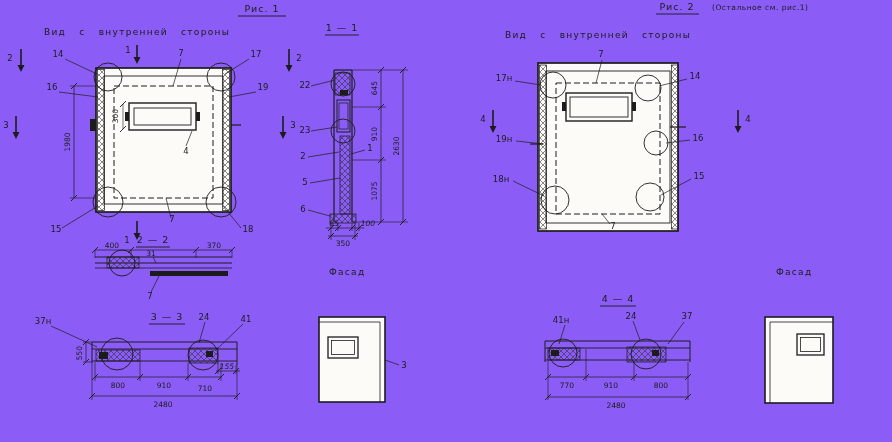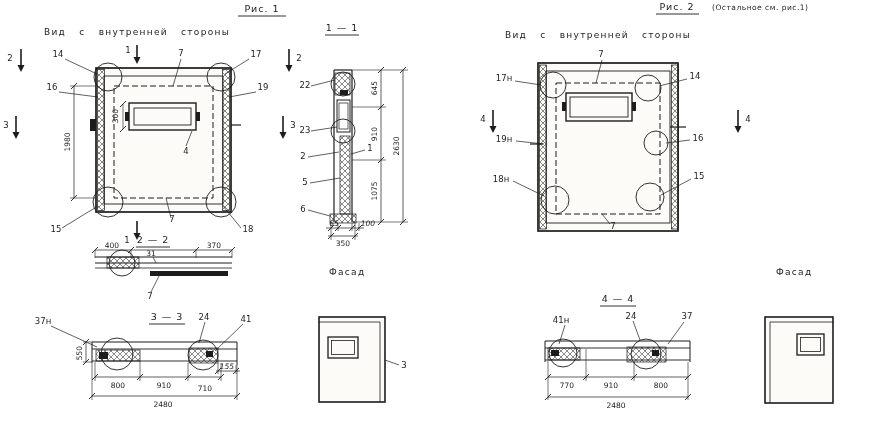--- a/index.html
+++ b/index.html
@@ -1,16 +1,16 @@
 <!DOCTYPE html>
 <html><head>
 <meta charset="utf-8">
 <style>
   html,body{margin:0;padding:0;background:#e9e7e2;}
-  .sheet{width:892px;height:442px;background:#ffffff;position:relative;overflow:hidden;
+  .sheet{width:892px;height:442px;background:#8b5cf6;position:relative;overflow:hidden;
          font-family:"DejaVu Sans",sans-serif;}
   svg{display:block;}
   .lw{stroke:#1c1c1c;fill:none;}
   .t{font-family:"DejaVu Sans",sans-serif;font-size:8.5px;fill:#1c1c1c;stroke:none;text-anchor:middle;}
   .small{font-size:7.5px;}
   .it{font-style:italic;}
   .title{font-size:9.5px;letter-spacing:1px;}
   .view{font-size:9px;letter-spacing:1.3px;word-spacing:9px;text-anchor:start;}
   .start{text-anchor:start;}
   .dc{fill:none;stroke:#1c1c1c;stroke-width:0.9;}

